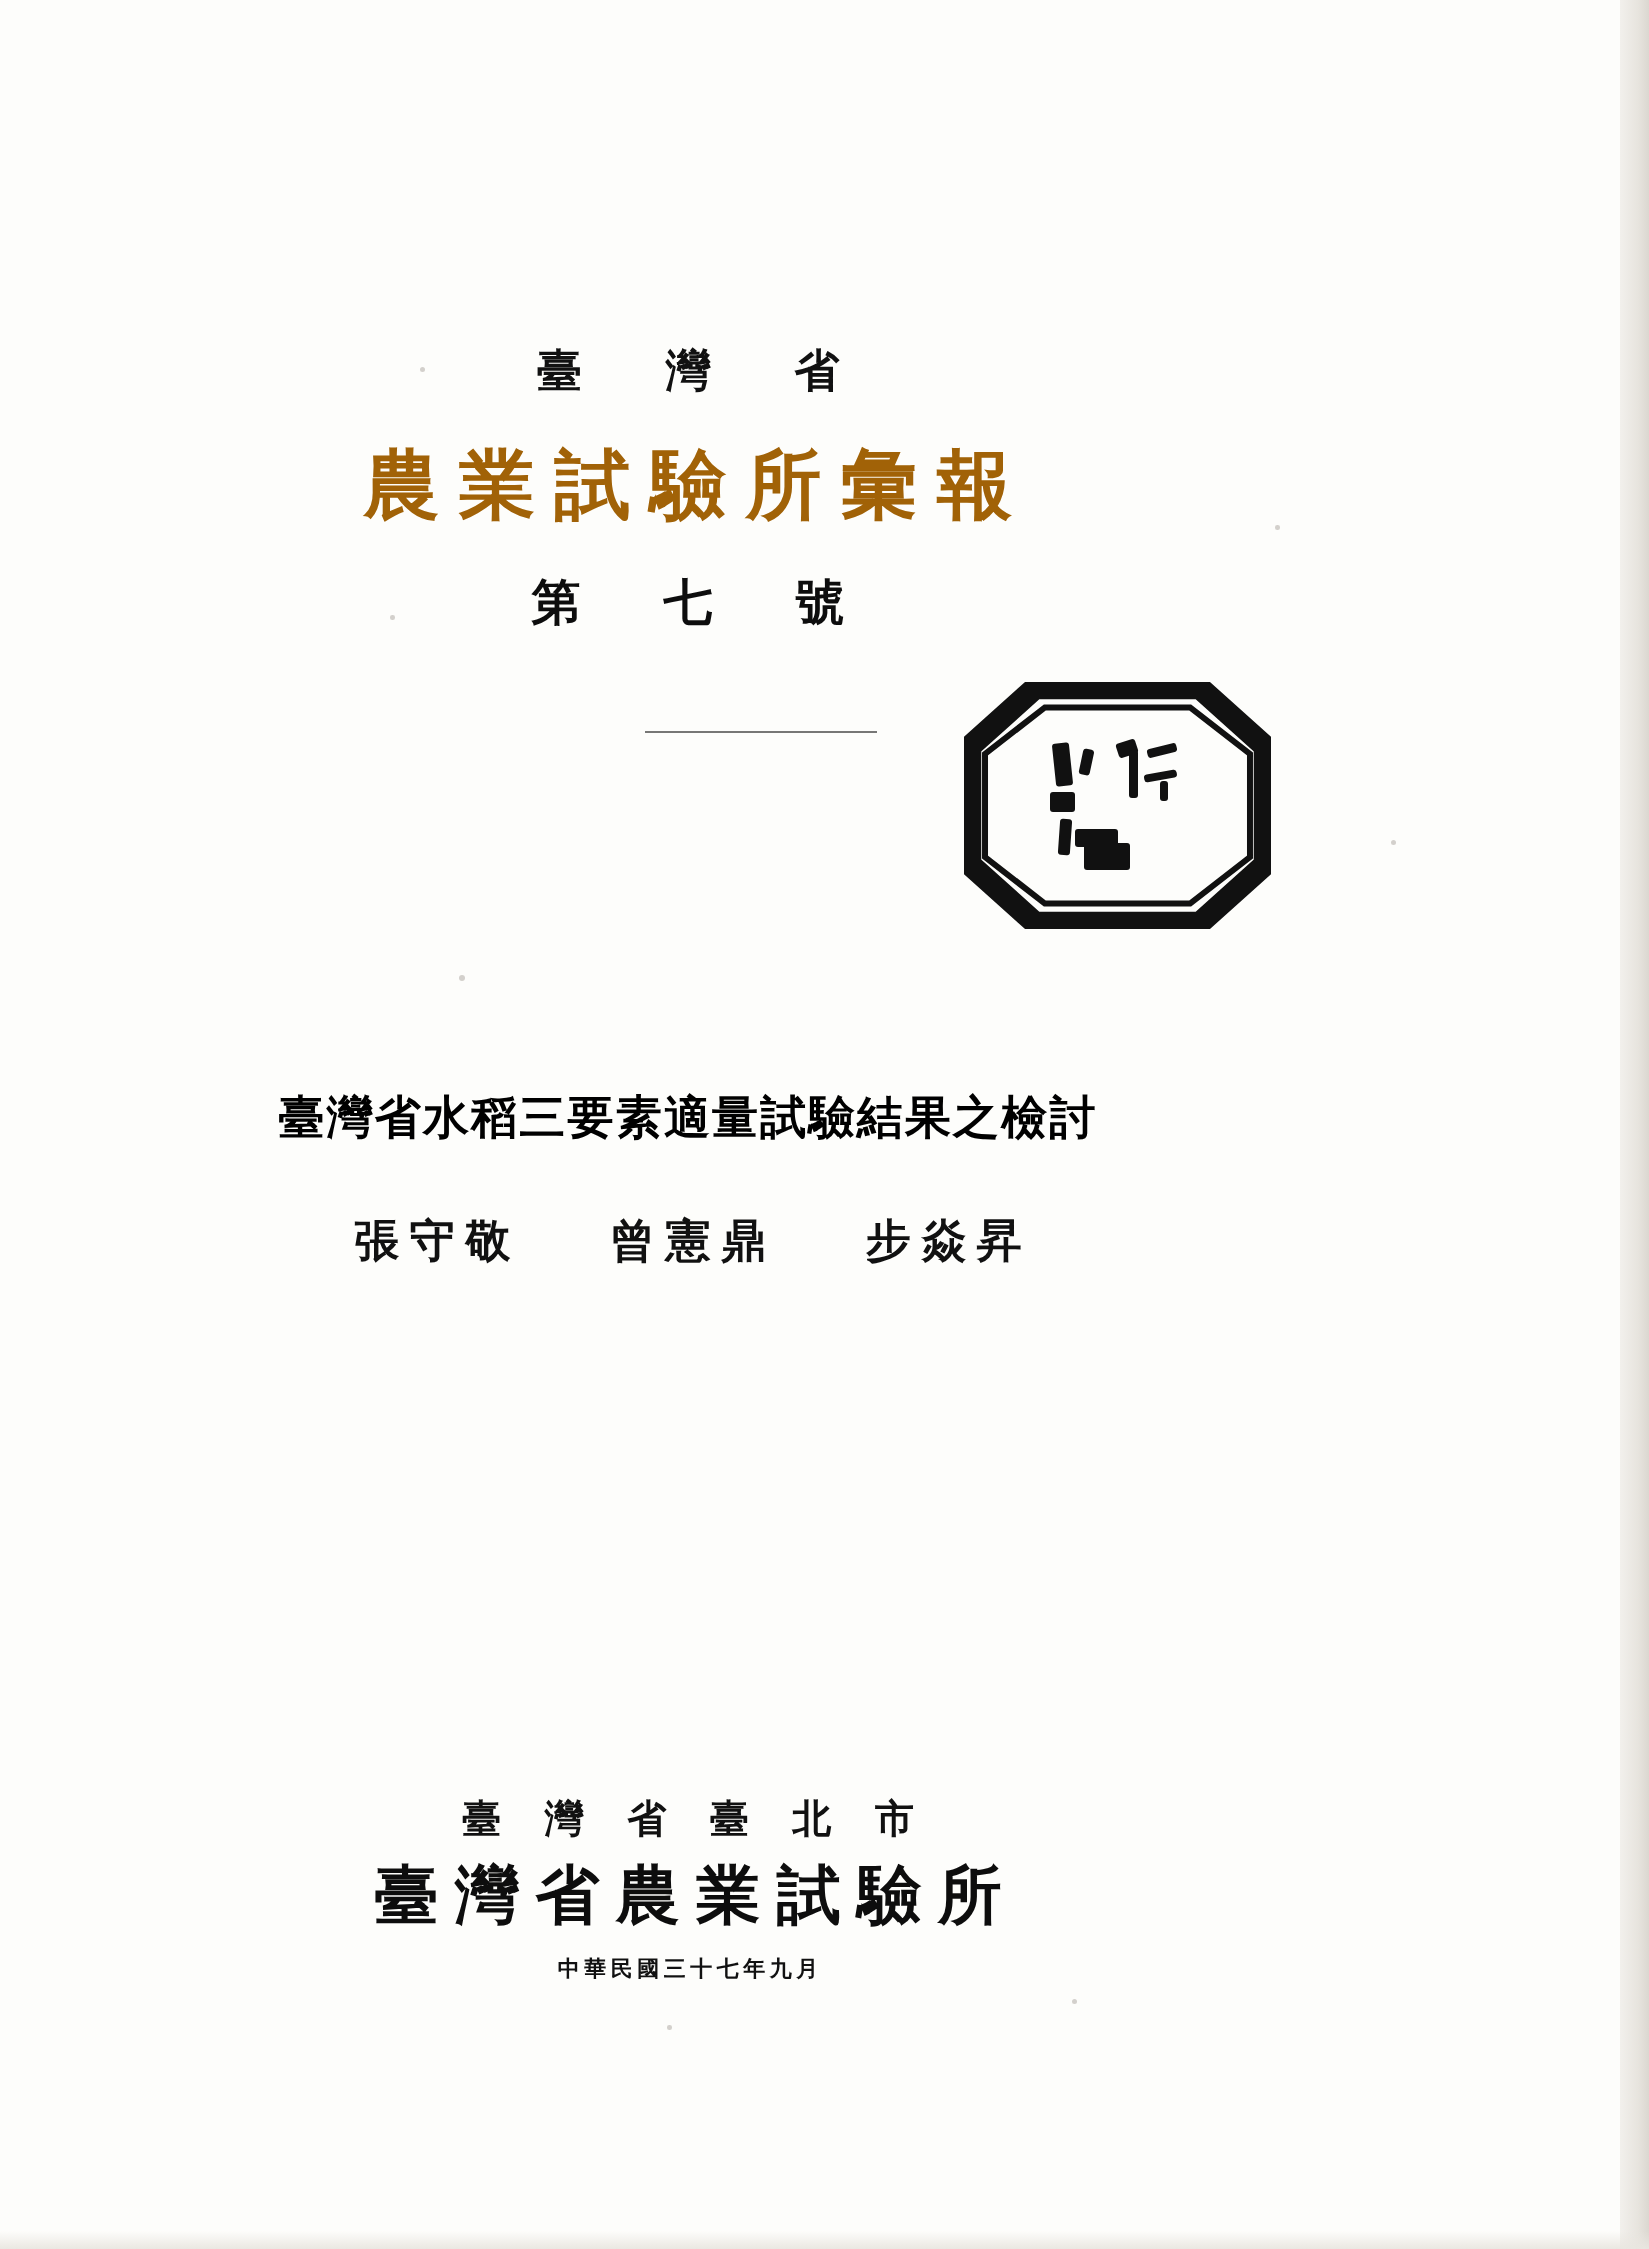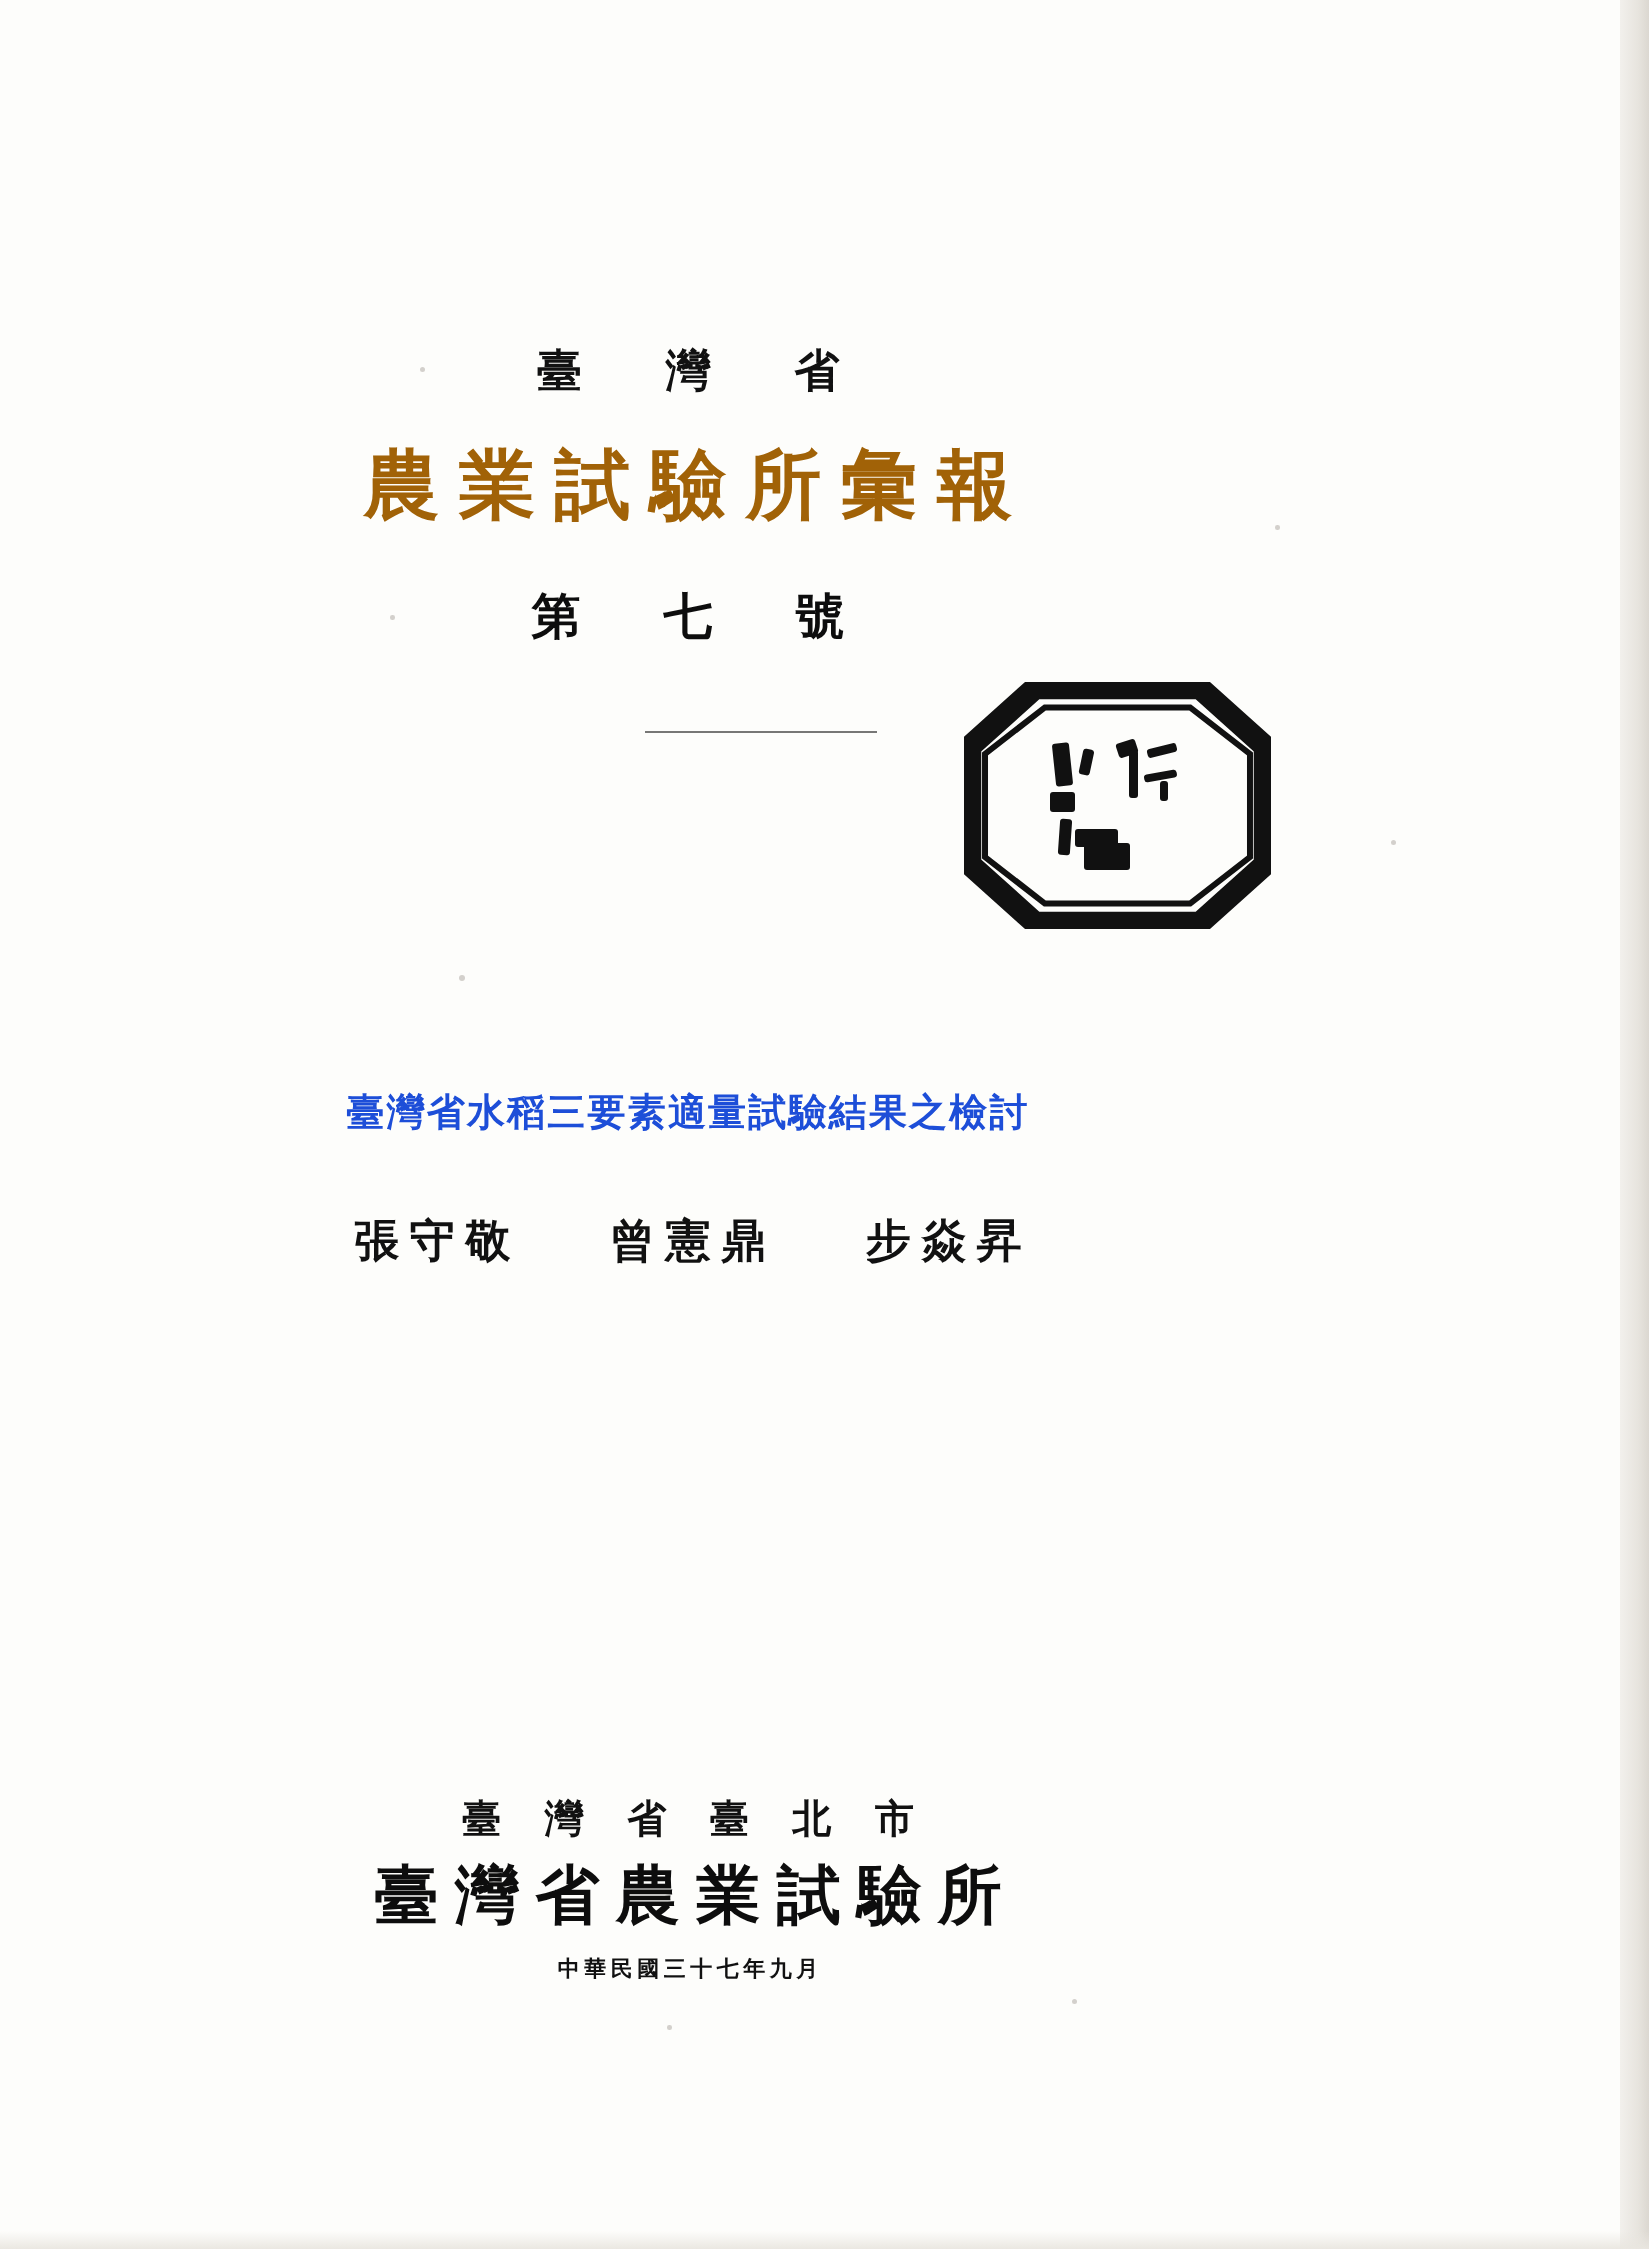--- a/index.html
+++ b/index.html
@@ -79,21 +79,20 @@
     white-space: nowrap;
   }
   .issue-number {
     top: 570px;
     font-size: 49px;
     font-weight: 700;
     letter-spacing: 33px;
     text-indent: 33px;
     font-family: "DejaVu Serif", serif;
     color: #0d0d0d;
-    margin-top: 14px;
   }
 
   
   .rule {
     position: absolute;
     left: 645px;
     top: 731px;
     width: 232px;
     height: 2.2px;
     background: #4a4a4a;
@@ -123,25 +122,25 @@
   }
   .ink-blob {
     position: absolute;
     background: #111;
     border-radius: 3px;
   }
 
   
   .article-title {
     top: 1087px;
-    font-size: 38px;
+    font-size: 46px;
     font-weight: 700;
     letter-spacing: 2.2px;
     font-family: "DejaVu Serif", serif;
-    color: #1d4ed8;
+    color: #000000;
     white-space: nowrap;
   }
   .authors {
     top: 1211px;
     font-size: 45px;
     font-weight: 700;
     font-family: "DejaVu Serif", serif;
     color: #111;
   }
   .authors .author {

